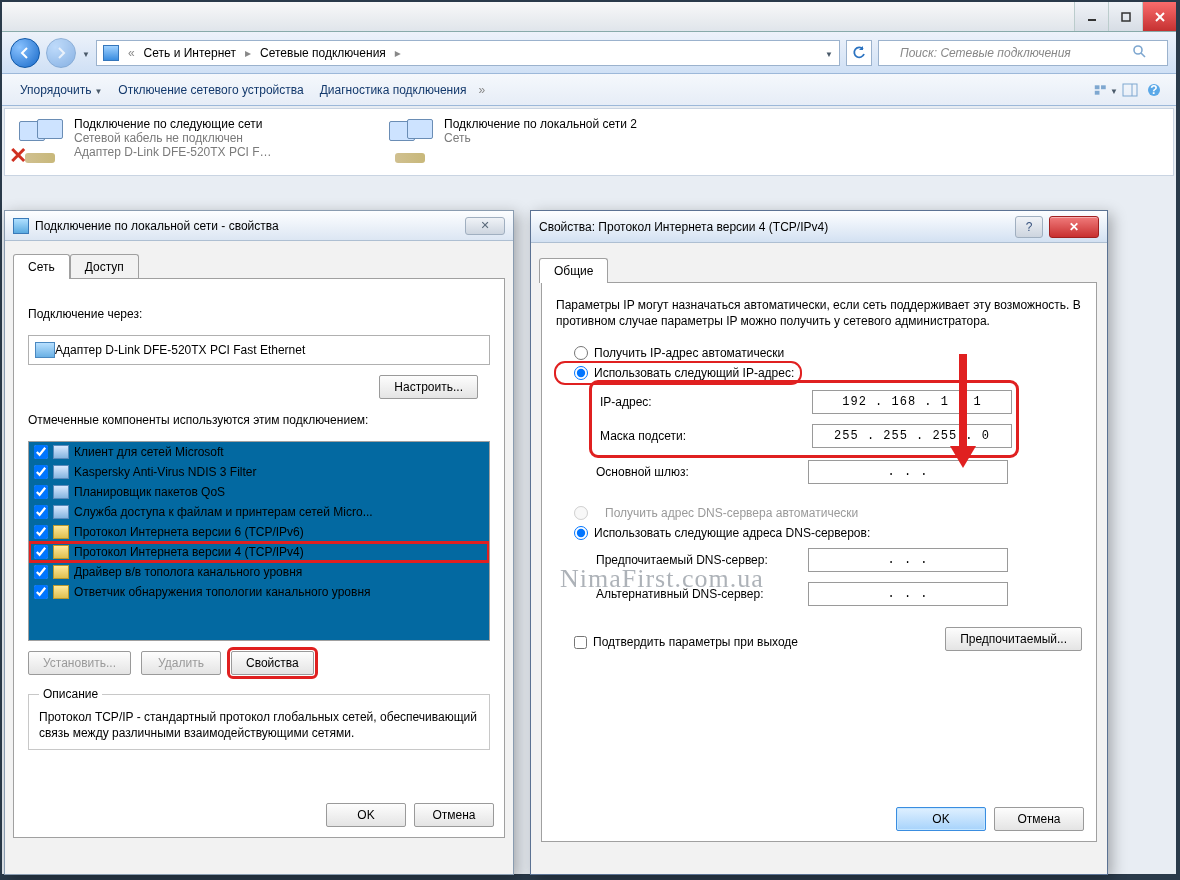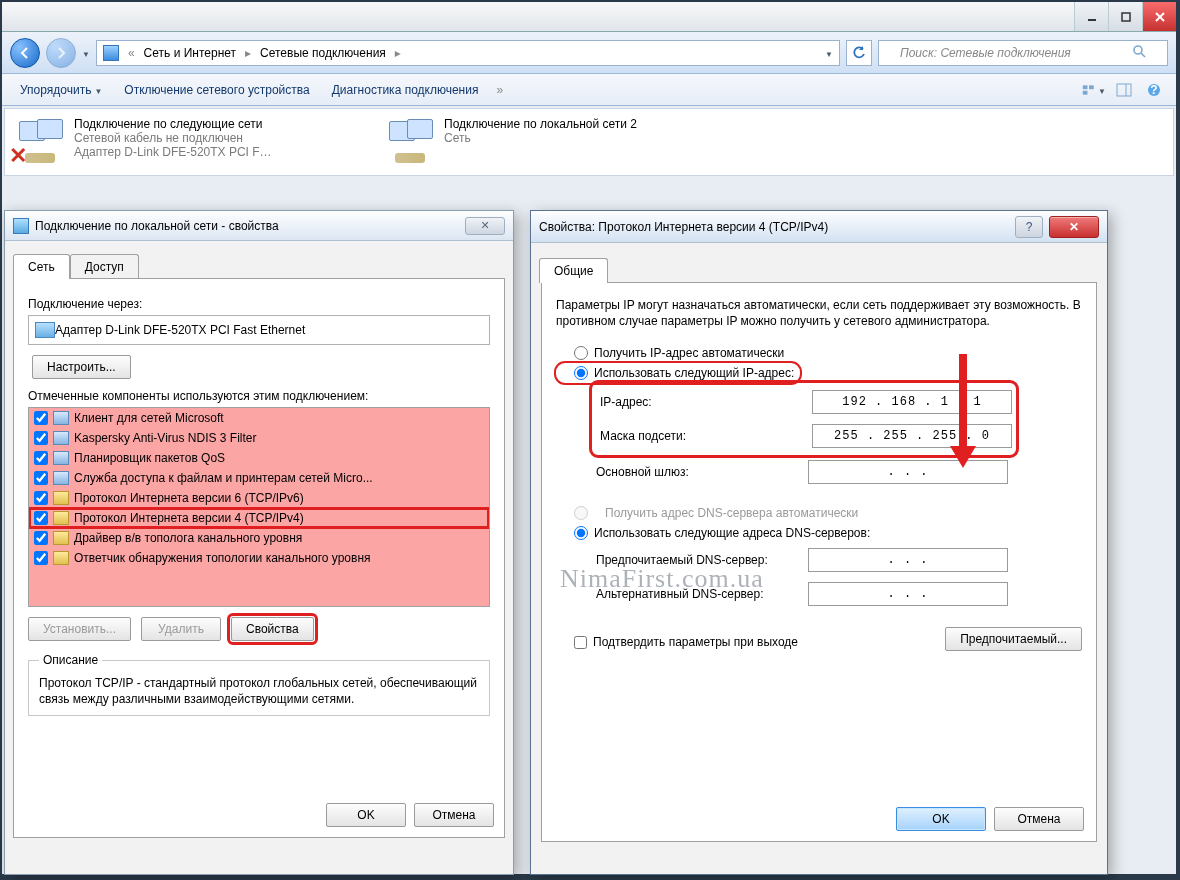--- a/index.html
+++ b/index.html
@@ -14,21 +14,21 @@
   .nav-bar { height:42px; background:linear-gradient(180deg,#edf2fa,#cfe0f5); display:flex; align-items:center; padding:0 8px; gap:6px; border-bottom:1px solid #9cb8d9; }
   .nav-back, .nav-fwd { width:30px;height:30px;border-radius:50%;background:radial-gradient(circle at 30% 30%,#89c2ff,#1668c8);display:flex;align-items:center;justify-content:center;color:#fff;border:1px solid #1057a6;}
   .nav-fwd { opacity:.4;}
   .breadcrumb { flex:1; height:26px; background:#fff; border:1px solid #9bb2cd; display:flex; align-items:center; padding:0 6px; gap:2px;}
   .breadcrumb .sep{color:#888;padding:0 3px;}
   .breadcrumb-seg{padding:2px 4px;}
   .bc-icon{width:16px;height:16px;background:linear-gradient(#9fd1ff,#3a8de0);border:1px solid #3576bb;margin-right:4px;}
   .refresh-btn{width:26px;height:26px;background:#fff;border:1px solid #9bb2cd;display:flex;align-items:center;justify-content:center;}
   .search-box{width:290px;height:26px;background:#fff;border:1px solid #9bb2cd;display:flex;align-items:center;padding:0 21px;color:#888;font-style:italic;}
   .search-box .sicon{margin-left:auto;color:#7ea7d0;}
-  .toolbar{height:32px;background:linear-gradient(180deg,#f5f8fc,#e6edf7);display:flex;align-items:center;padding:0 10px;gap:6px;border-bottom:1px solid #9cb8d9;color:#13396c;}
+  .toolbar{height:32px;background:linear-gradient(180deg,#f5f8fc,#e6edf7);display:flex;align-items:center;padding:0 10px;border-bottom:1px solid #9cb8d9;color:#13396c;}
   .toolbar-item{padding:3px 8px;display:flex;align-items:center;gap:3px;}
   .tb-drop{font-size:8px;color:#4a5a6a;padding-top:3px;}
   .tb-chev{font-size:12px;color:#888;padding:0 4px;}
   .tb-spacer{flex:1;}
   .tb-icon-btn{width:24px;height:20px;display:flex;align-items:center;justify-content:center;}
   .connections{display:flex;padding:8px;gap:8px;background:#fff;border:1px solid #c9d4e2;margin:2px;}
   .conn-item{width:362px;display:flex;gap:6px;}
   .conn-icon{width:55px;height:50px;position:relative;}
   .conn-icon .monitors{width:26px;height:20px;background:#cde3ff;border:1px solid #6a8db5;position:absolute;top:4px;left:6px;border-radius:2px;}
   .conn-icon .monitors.m2{left:24px;top:2px;}
@@ -40,27 +40,27 @@
   
   .props-dialog{position:absolute;left:4px;top:210px;width:510px;height:665px;background:#f2f2f2;border:1px solid #8a9cb0;box-shadow:4px 4px 14px rgba(0,0,0,.3);}
   .dlg-titlebar{height:30px;background:linear-gradient(180deg,#fdfeff,#dce6f3);display:flex;align-items:center;padding:0 8px;border-bottom:1px solid #aebfd2;}
   .dlg-title-icon{width:16px;height:16px;background:linear-gradient(#b0e0ff,#5aaae0);border:1px solid #3a7ab8;margin-right:6px;}
   .dlg-title{flex:1;color:#000;}
   .dlg-close{width:40px;height:18px;border-radius:3px;background:linear-gradient(180deg,#f0f3f7,#cdd5df);border:1px solid #a0afc0;display:flex;align-items:center;justify-content:center;font-size:11px;color:#5a6a7a;}
   .tab-strip{display:flex;padding:8px 8px 0 8px;gap:0;margin-top:4px;}
   .tab{padding:5px 14px;border:1px solid #a0a0a0;border-bottom:none;background:#f2f2f2;border-radius:3px 3px 0 0;position:relative;top:1px;}
   .tab.active{background:#fff;z-index:2;}
   .tab-body{margin:0 8px 8px 8px;background:#fff;border:1px solid #a0a0a0;padding:14px;height:560px;position:relative;}
-  .fld-label{margin:4px 0;}
+  .fld-label{margin:14px 0;}
   .adapter-box{border:1px solid #b0b0b0;background:#fff;padding:6px;display:flex;align-items:center;margin-top:4px;}
   .adapter-box .aicon{width:20px;height:16px;background:linear-gradient(#b8e0ff,#6ab0e4);border:1px solid #4a88c0;}
   .btn{padding:4px 14px;background:linear-gradient(180deg,#fdfdfd,#e4e4e4);border:1px solid #9a9a9a;border-radius:2px;cursor:pointer;min-width:80px;text-align:center;}
   .btn.disabled{color:#9a9a9a;}
-  .cfg-row{display:flex;justify-content:flex-start;margin:10px 4px;}
-  .comp-list{border:1px solid #a0a0a0;background:#fca5a5;height:200px;overflow:hidden;margin-top:4px;}
+  .cfg-row{display:flex;justify-content:flex-end;margin:10px 12px;}
+  .comp-list{border:1px solid #a0a0a0;background:#0369a1;height:200px;overflow:hidden;margin-top:4px;}
   .comp-row{display:flex;align-items:center;padding:3px 5px;gap:5px;}
   .comp-row input[type=checkbox]{width:14px;height:14px;}
   .comp-row .cicon{width:16px;height:14px;background:linear-gradient(#d8e8ff,#85b5e0);border:1px solid #5a8abb;flex-shrink:0;}
   .comp-row .cicon.y{background:linear-gradient(#ffe89a,#e0c050);border-color:#b89830;}
   .comp-row.hl{outline:3px solid #e02020;outline-offset:-2px;}
   .btns-row{display:flex;gap:10px;margin-top:10px;}
   .btn.hl{outline:3px solid #e02020;outline-offset:1px;}
   .desc-group{margin-top:12px;}
   .desc-group fieldset{border:1px solid #c8c8c8;padding:8px 10px;}
   .desc-group legend{padding:0 4px;}

